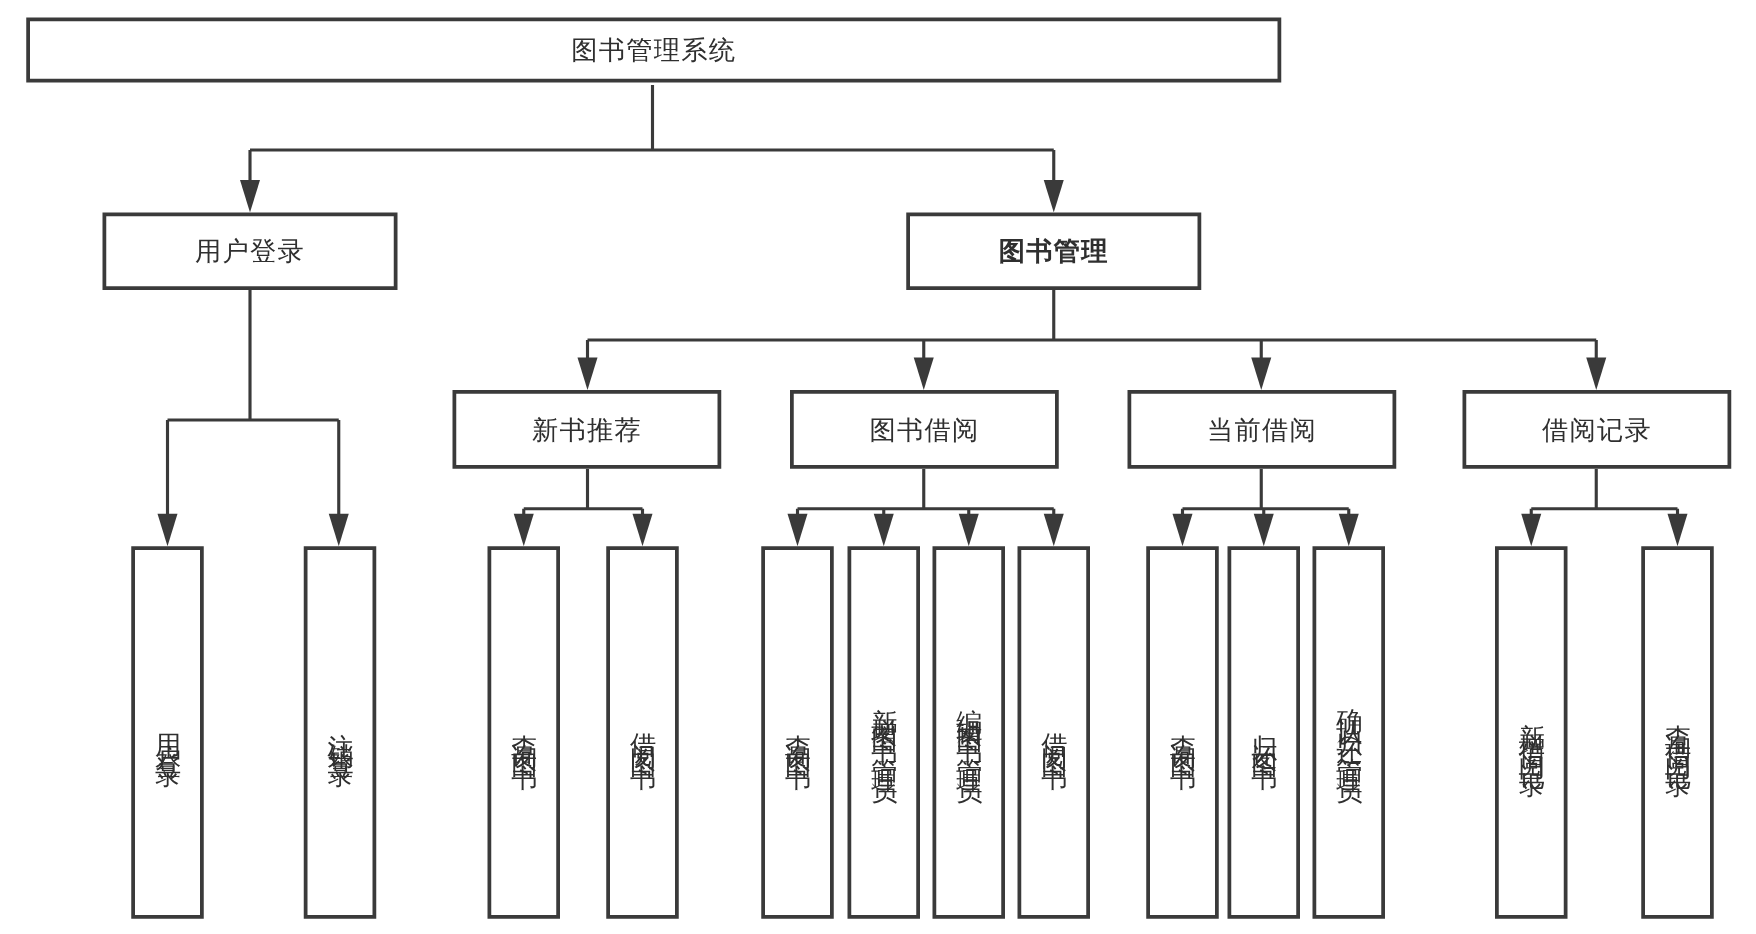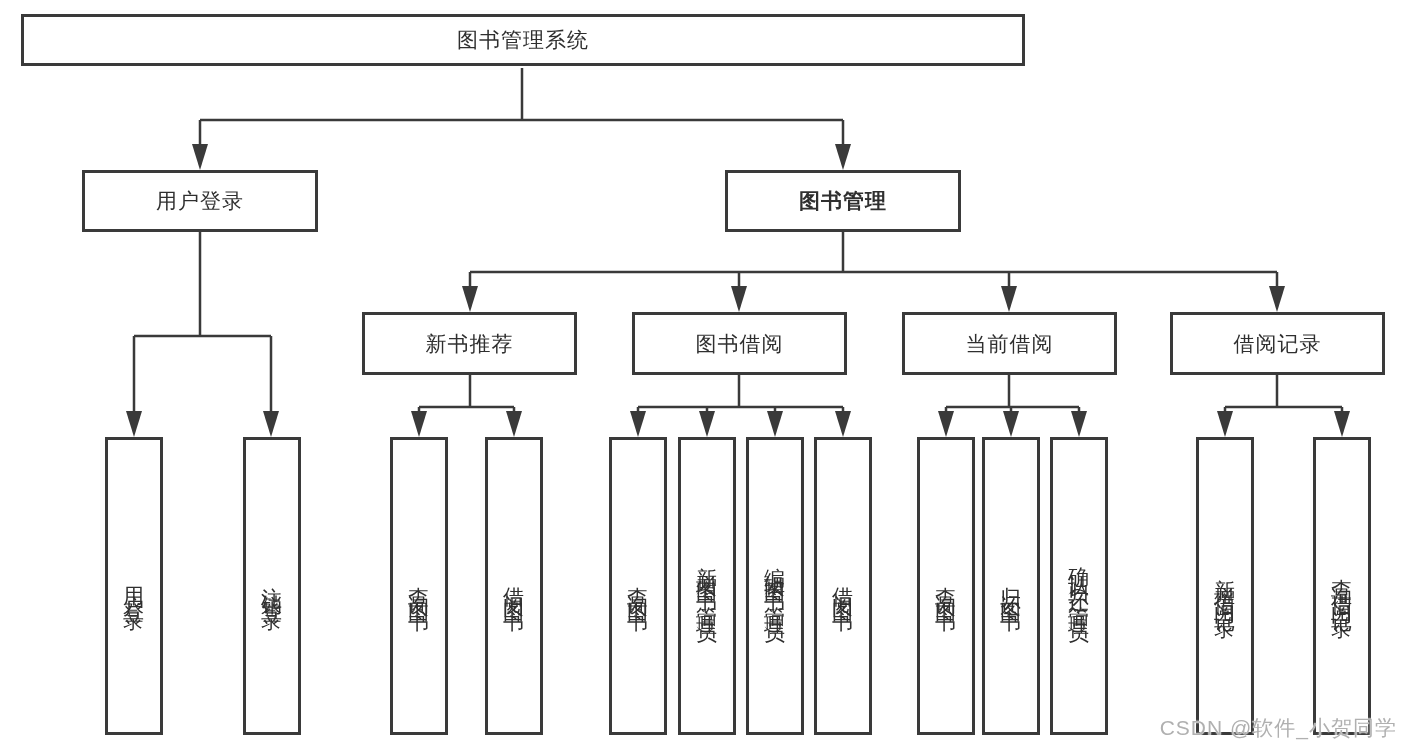--- a/index.html
+++ b/index.html
@@ -144,15 +144,14 @@
     <span>确认归还（管理员）</span>
   </div>
 
   <div class="node leaf" style="left:1196px;">
     <span>新增借阅记录</span>
   </div>
   <div class="node leaf" style="left:1313px;">
     <span>查询借阅记录</span>
   </div>
 
-  <div class="watermark">CSDN @软件_小贺同学</div>
 
 </div>
 
 </body></html>

